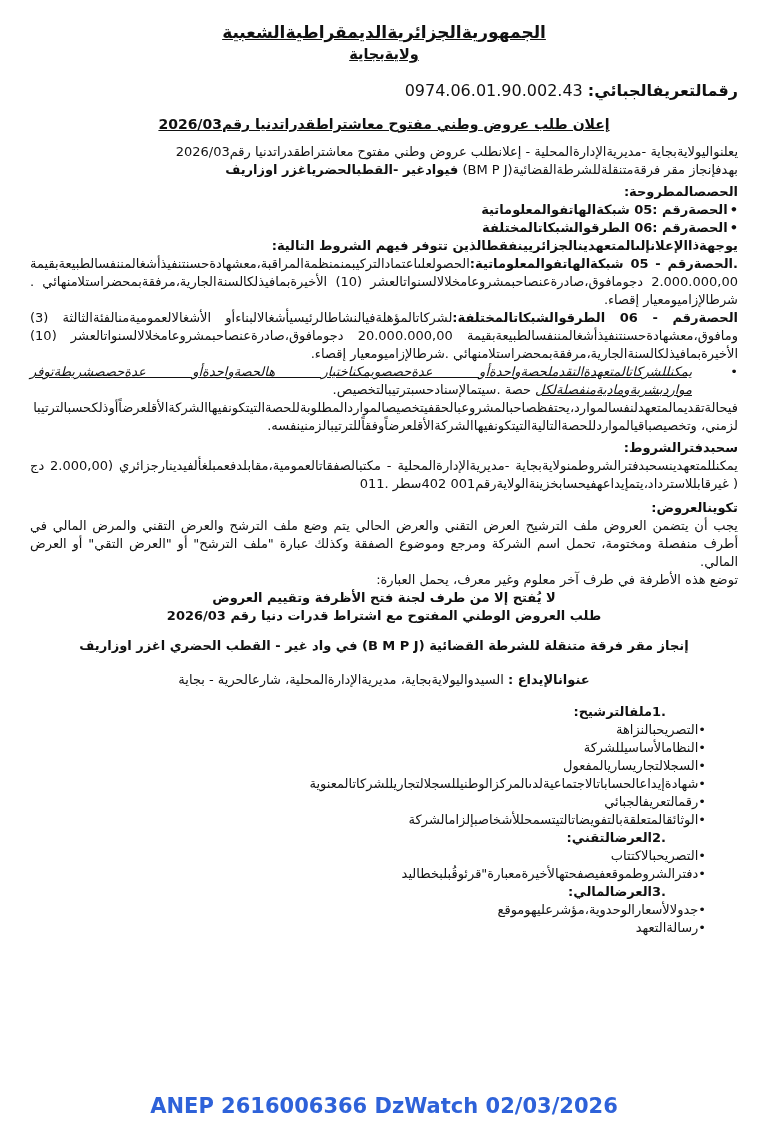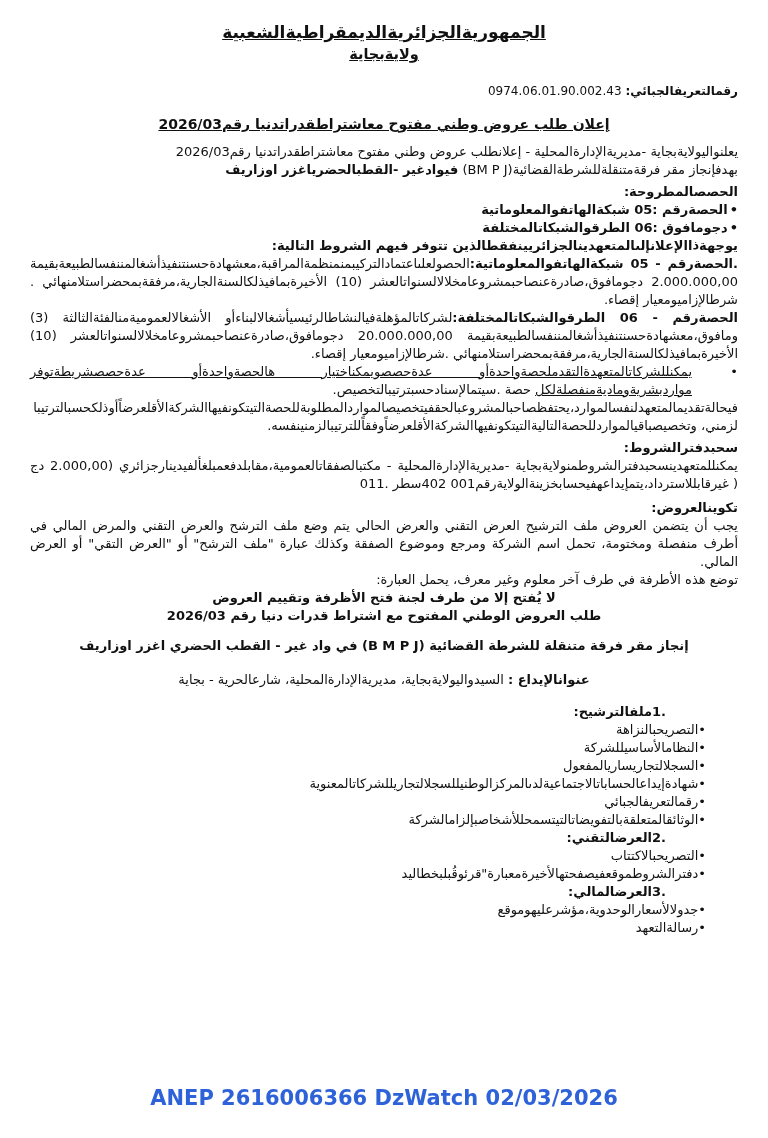--- a/index.html
+++ b/index.html
@@ -8,45 +8,45 @@
     width:768px;height:1138px;
     background:#ffffff;
     font-family:"DejaVu Sans",sans-serif;
     color:#111;
     direction:rtl;
     overflow:hidden;
   }
   .content{padding:12px 30px 0 30px;}
   p{margin:0;font-size:13px;line-height:18px;overflow-wrap:break-word;}
   .b{font-weight:bold;}
-  .u{text-decoration:underline;}
+  .u{text-decoration:underline;font-style:italic;}
   .center{text-align:center;}
   .just{text-align:justify;}
   .hdr{text-align:center;font-weight:bold;text-decoration:underline;}
   .hdr1{font-size:17px;line-height:24px;margin-top:8px;}
   .hdr2{font-size:14.5px;line-height:20px;}
-  .tax{margin-top:18px;font-size:12px;text-align:right;}
+  .tax{margin-top:18px;font-size:16px;text-align:right;}
   .main-title{
     margin:14px 0 8px;
     font-size:14px;line-height:21px;
     font-weight:bold;text-decoration:underline;text-align:center;
   }
   .mt4{margin-top:4px;}
   .mt6{margin-top:6px;}
   .lot-item .blt{margin-left:2px;}
   .note-row{display:flex;align-items:flex-start;}
   .note-row .blt2{flex:0 0 46px;font-size:13px;line-height:18px;}
   .note-row p{flex:1 1 auto;}
   .project{margin-top:12px;}
   .deposit{margin-top:16px;}
   .lists{margin-top:14px;}
   .list-title{padding-right:72px;font-weight:bold;}
   .list-item{padding-right:32px;}
   .footer{
-    position:absolute;left:0;right:0;bottom:28px;
+    position:absolute;left:0;right:0;bottom:20px;
     text-align:center;direction:ltr;
     font-size:21px;font-weight:bold;
     font-family:"DejaVu Sans",sans-serif;
   }
 </style>
 </head>
 <body>
 
 <div class="page" dir="rtl">
   <div class="content">
@@ -65,21 +65,21 @@
     <p>
       <span>بهدفإنجاز مقر فرقةمتنقلةللشرطةالقضائية(BM P J) </span>
       <span class="b">فيوادغير -القطبالحضرياغزر اوزاريف</span>
     </p>
 
     <p class="b mt4">الحصصالمطروحة:</p>
     <p class="b lot-item">
       <span class="blt">•</span><span>الحصةرقم :05 شبكةالهاتفوالمعلوماتية</span>
     </p>
     <p class="b lot-item">
-      <span class="blt">•</span><span>دجومافوق :06 الطرقوالشبكاتالمختلفة</span>
+      <span class="blt">•</span><span>الحصةرقم :06 الطرقوالشبكاتالمختلفة</span>
     </p>
 
     <p class="b">يوجهةذاالإعلانإلىالمتعهدينالجزائريينفقطالذين تتوفر فيهم الشروط التالية:</p>
 
     <p class="just">
       <span class="b">.الحصةرقم - 05 شبكةالهاتفوالمعلوماتية:</span><span>الحصولعلىاعتمادالتركيبمنمنظمةالمراقبة،معشهادةحسنتنفيذأشغالمننفسالطبيعةبقيمة 2.000.000,00 دجومافوق،صادرةعنصاحبمشروعامخلالالسنواتالعشر (10) الأخيرةبمافيذلكالسنةالجارية،مرفقةبمحضراستلامنهائي . شرطالإزاميومعيار إقصاء.</span>
     </p>
 
     <p class="just">
       <span class="b">الحصةرقم - 06 الطرقوالشبكاتالمختلفة:</span><span>لشركاتالمؤهلةفيالنشاطالرئيسيأشغالالبناءأو الأشغالالعموميةمنالفئةالثالثة (3) ومافوق،معشهادةحسنتنفيذأشغالمننفسالطبيعةبقيمة 20.000.000,00 دجومافوق،صادرةعنصاحبمشروعامخلالالسنواتالعشر (10) الأخيرةبمافيذلكالسنةالجارية،مرفقةبمحضراستلامنهائي .شرطالإزاميومعيار إقصاء.</span>

